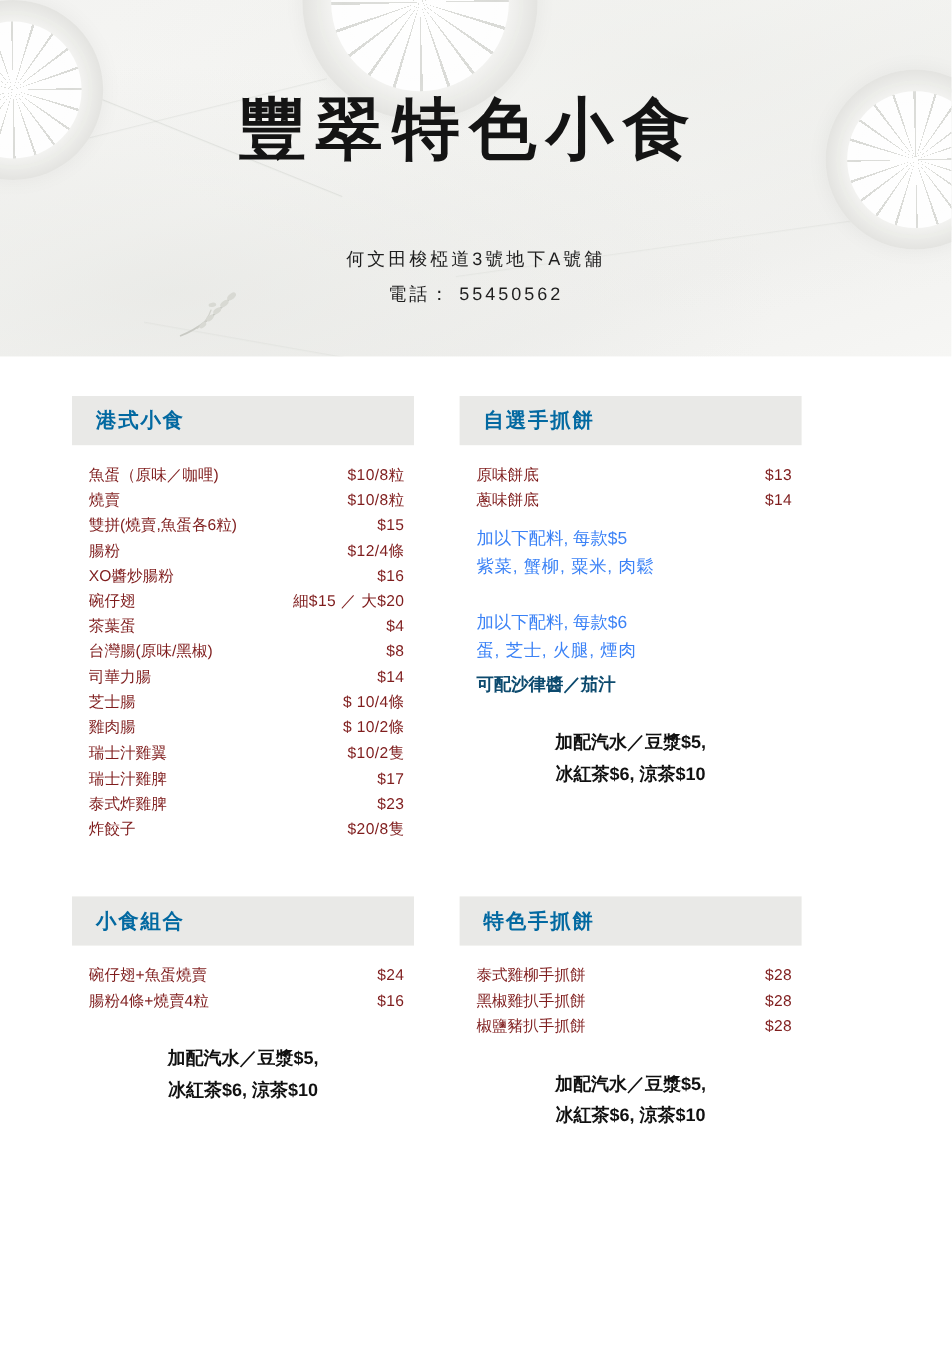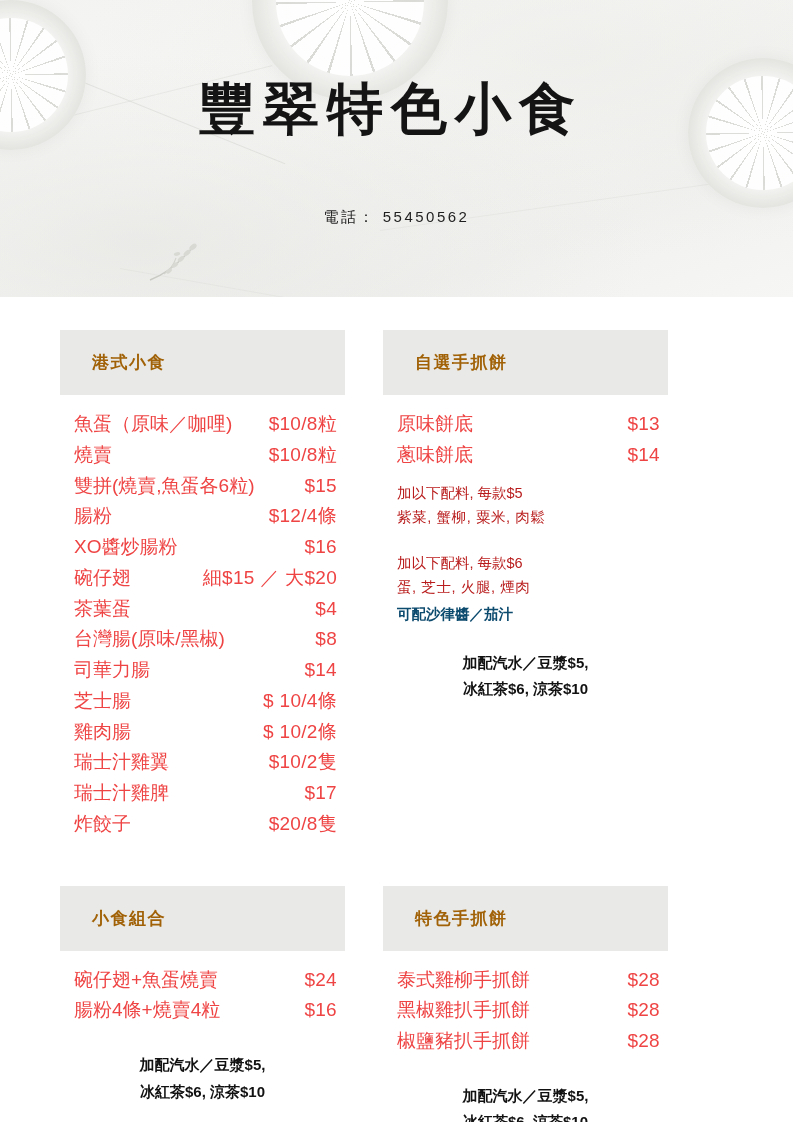--- a/index.html
+++ b/index.html
@@ -133,46 +133,46 @@
     width: 285px;
   }
 
   .section { margin-bottom: 0; }
   .section-head {
     background: #e9e9e7;
     padding: 9px 0 9px 20px;
     box-sizing: border-box;
   }
   .section-head h2 {
-    margin: 12px;
+    margin: 0;
     font-size: 17px;
     font-weight: 700;
     letter-spacing: 1.5px;
-    color: #a16207;
+    color: #0369a1;
   }
 
   .items {
     padding: 14px 8px 0 14px;
   }
   .row {
     display: flex;
     align-items: center;
-    font-size: 19px;
+    font-size: 13px;
     line-height: 1.62;
-    color: #ef4444;
+    color: #7f1d1d;
   }
   .row .name { flex: 0 1 auto; white-space: nowrap; }
   .row .spacer { flex: 1 1 auto; }
   .row .price { white-space: nowrap; letter-spacing: .3px; }
 
   .note-block {
     padding: 10px 8px 0 14px;
     font-size: 14.5px;
     line-height: 1.66;
-    color: #b91c1c;
+    color: #3b82f6;
   }
   .note-block .lead { margin: 0; }
   .note-block .list { margin: 0; letter-spacing: .6px; }
   .gap { height: 12px; }
   .bold-line {
     font-weight: 700;
     padding: 6px 8px 0 14px;
     font-size: 14.5px;
     color: #0c4a6e;
   }
@@ -213,20 +213,21 @@
         <ellipse cx="23" cy="35" rx="3.3" ry="1.9" transform="rotate(-38 23 35)"></ellipse>
         <ellipse cx="31" cy="18" rx="3.2" ry="1.8" transform="rotate(-10 31 18)"></ellipse>
       </g>
     </svg>
 
     <div class="title-wrap">
       <h1 class="main-title">豐翠特色小食</h1>
     </div>
 
     <div class="address-wrap">
+      <p class="address">何文田梭椏道3號地下A號舖</p>
       <p class="phone">電話： 55450562</p>
     </div>
   </div>
 
   <div class="menu">
     <div class="grid">
 
       <div class="col">
         <div class="section">
           <div class="section-head">
@@ -293,20 +294,25 @@
               <span class="name">瑞士汁雞翼</span>
               <span class="spacer"></span>
               <span class="price">$10/2隻</span>
             </div>
             <div class="row">
               <span class="name">瑞士汁雞脾</span>
               <span class="spacer"></span>
               <span class="price">$17</span>
             </div>
             <div class="row">
+              <span class="name">泰式炸雞脾</span>
+              <span class="spacer"></span>
+              <span class="price">$23</span>
+            </div>
+            <div class="row">
               <span class="name">炸餃子</span>
               <span class="spacer"></span>
               <span class="price">$20/8隻</span>
             </div>
 
           </div>
         </div>
       </div>
 
       <div class="col">

